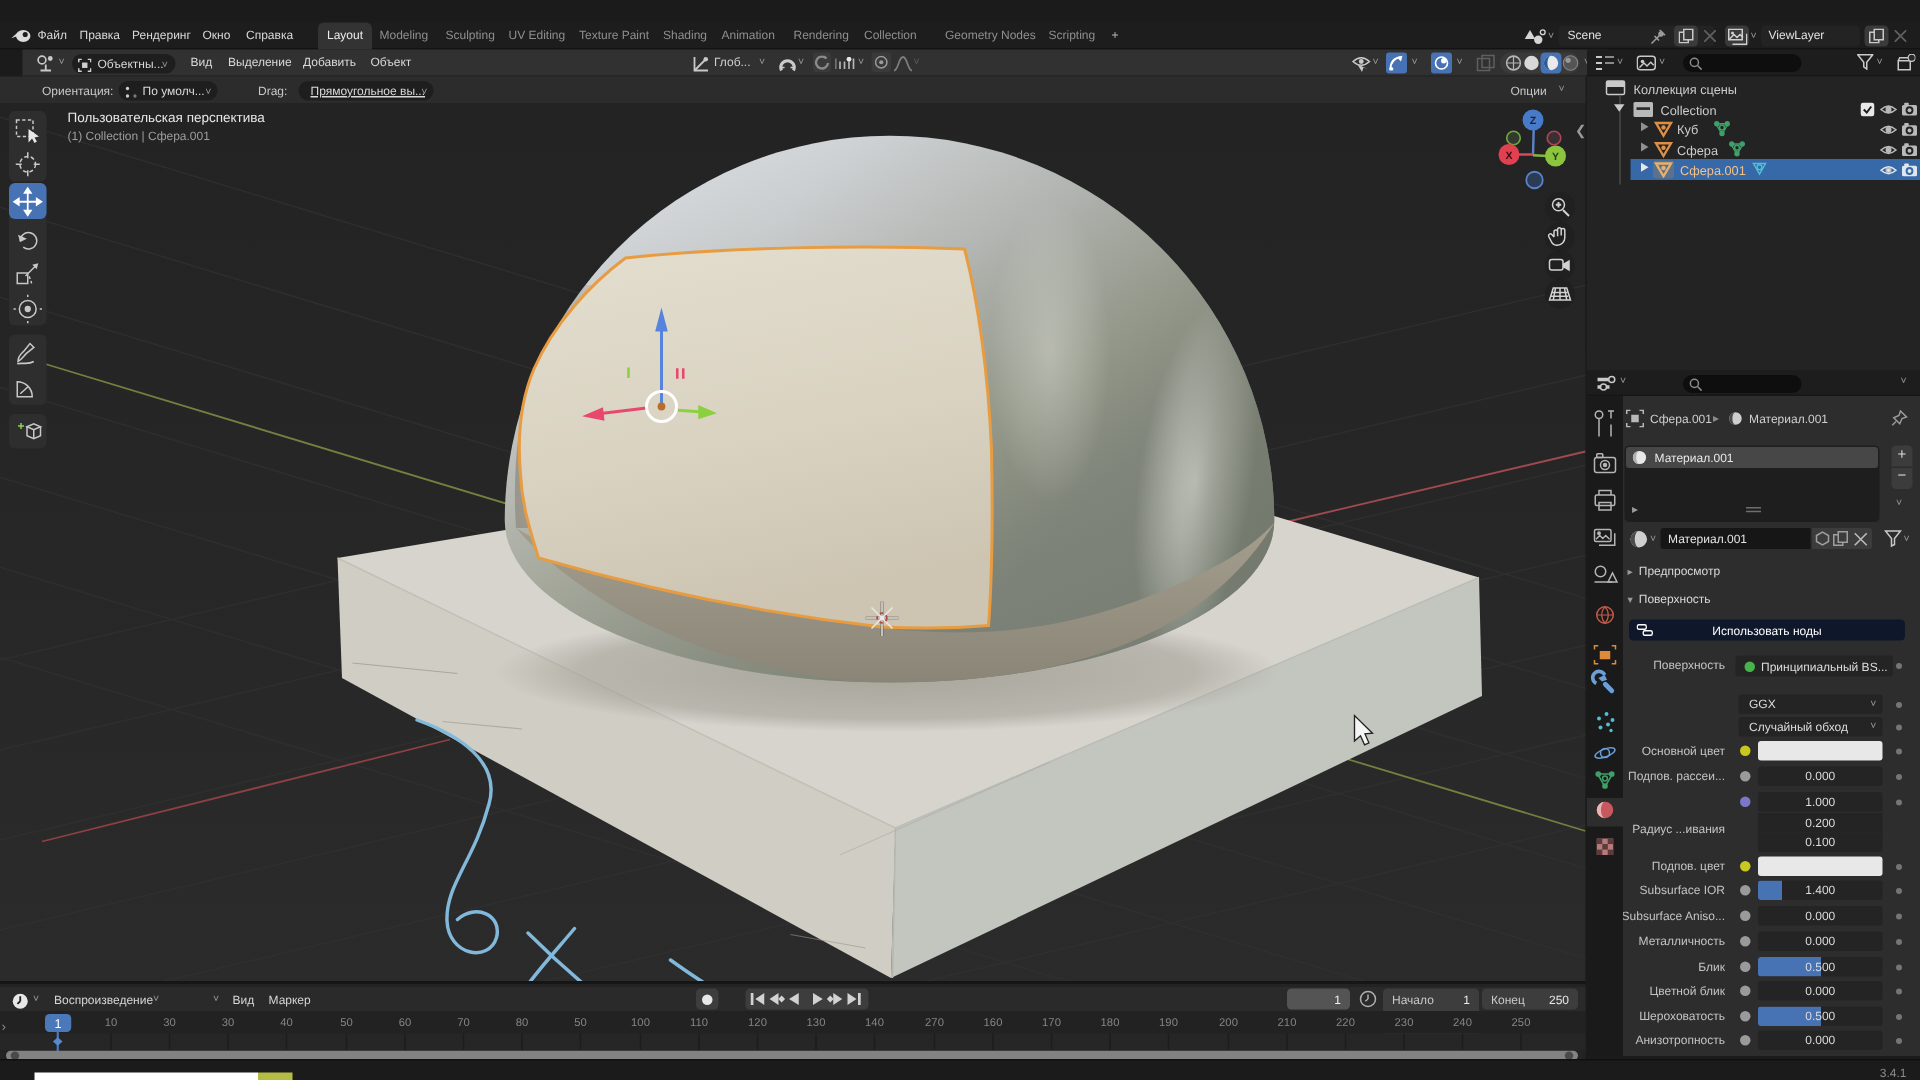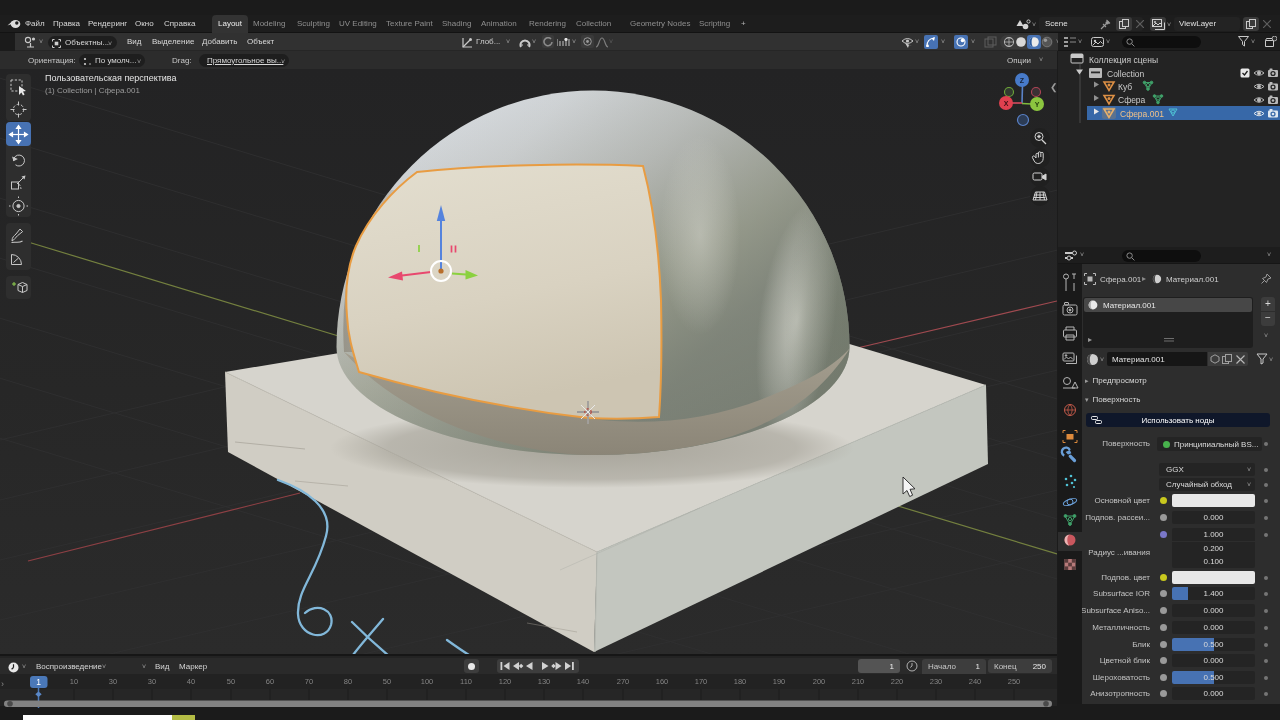--- a/index.html
+++ b/index.html
@@ -925,15 +925,18 @@
       <line x1="38.5" y1="12" x2="38.5" y2="34" stroke="#4a78b8" stroke-width="1.5"></line>
       <path d="M38.5,17.5 l3.2,2.8 l-3.2,2.8 l-3.2,-2.8 z" fill="#5a88c8"></path>
       <rect x="4" y="26.5" width="1048" height="6.5" rx="3.2" fill="#828282"></rect>
       <circle cx="10" cy="29.8" r="2.8" fill="#4a4a4a"></circle>
       <circle cx="1046" cy="29.8" r="2.8" fill="#4a4a4a"></circle>
       <rect x="30" y="2" width="17.5" height="12" rx="3" fill="#4a78b8"></rect>
       <text x="38.7" y="11" font-size="8.5" fill="#ffffff" text-anchor="middle">1</text>
       <text x="1" y="13" font-size="9" fill="#8a8a8a">›</text>
     </svg>
   </div>
+  <div class="abs" id="statusbar">
+    <span style="position:absolute;right:9px;top:4px;font-size:8px;color:#8a8a8a;">3.4.1</span>
+  </div>
   <div class="abs" style="left:23px;top:715px;width:149px;height:5px;background:#ffffff;"></div>
   <div class="abs" style="left:172px;top:715px;width:23px;height:5px;background:#b4bc45;"></div>
 </div>
 
 </body></html>

